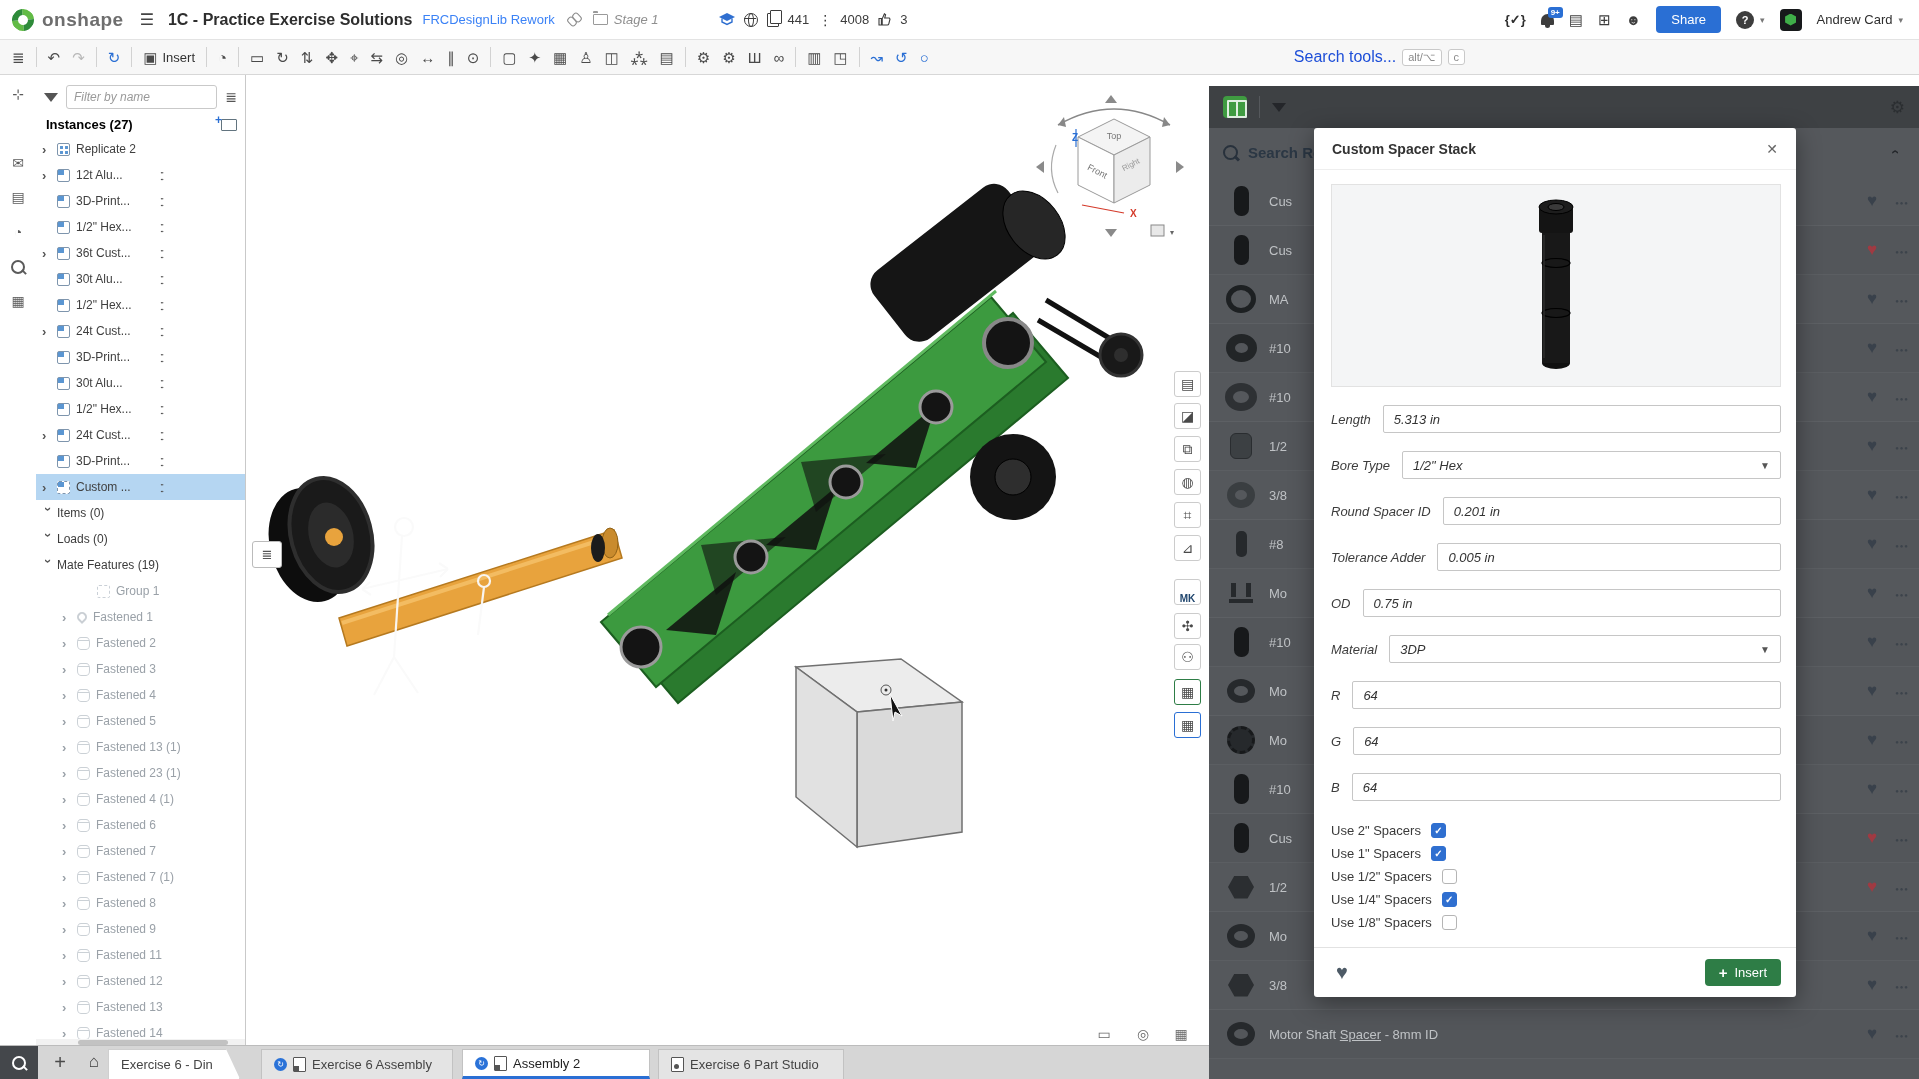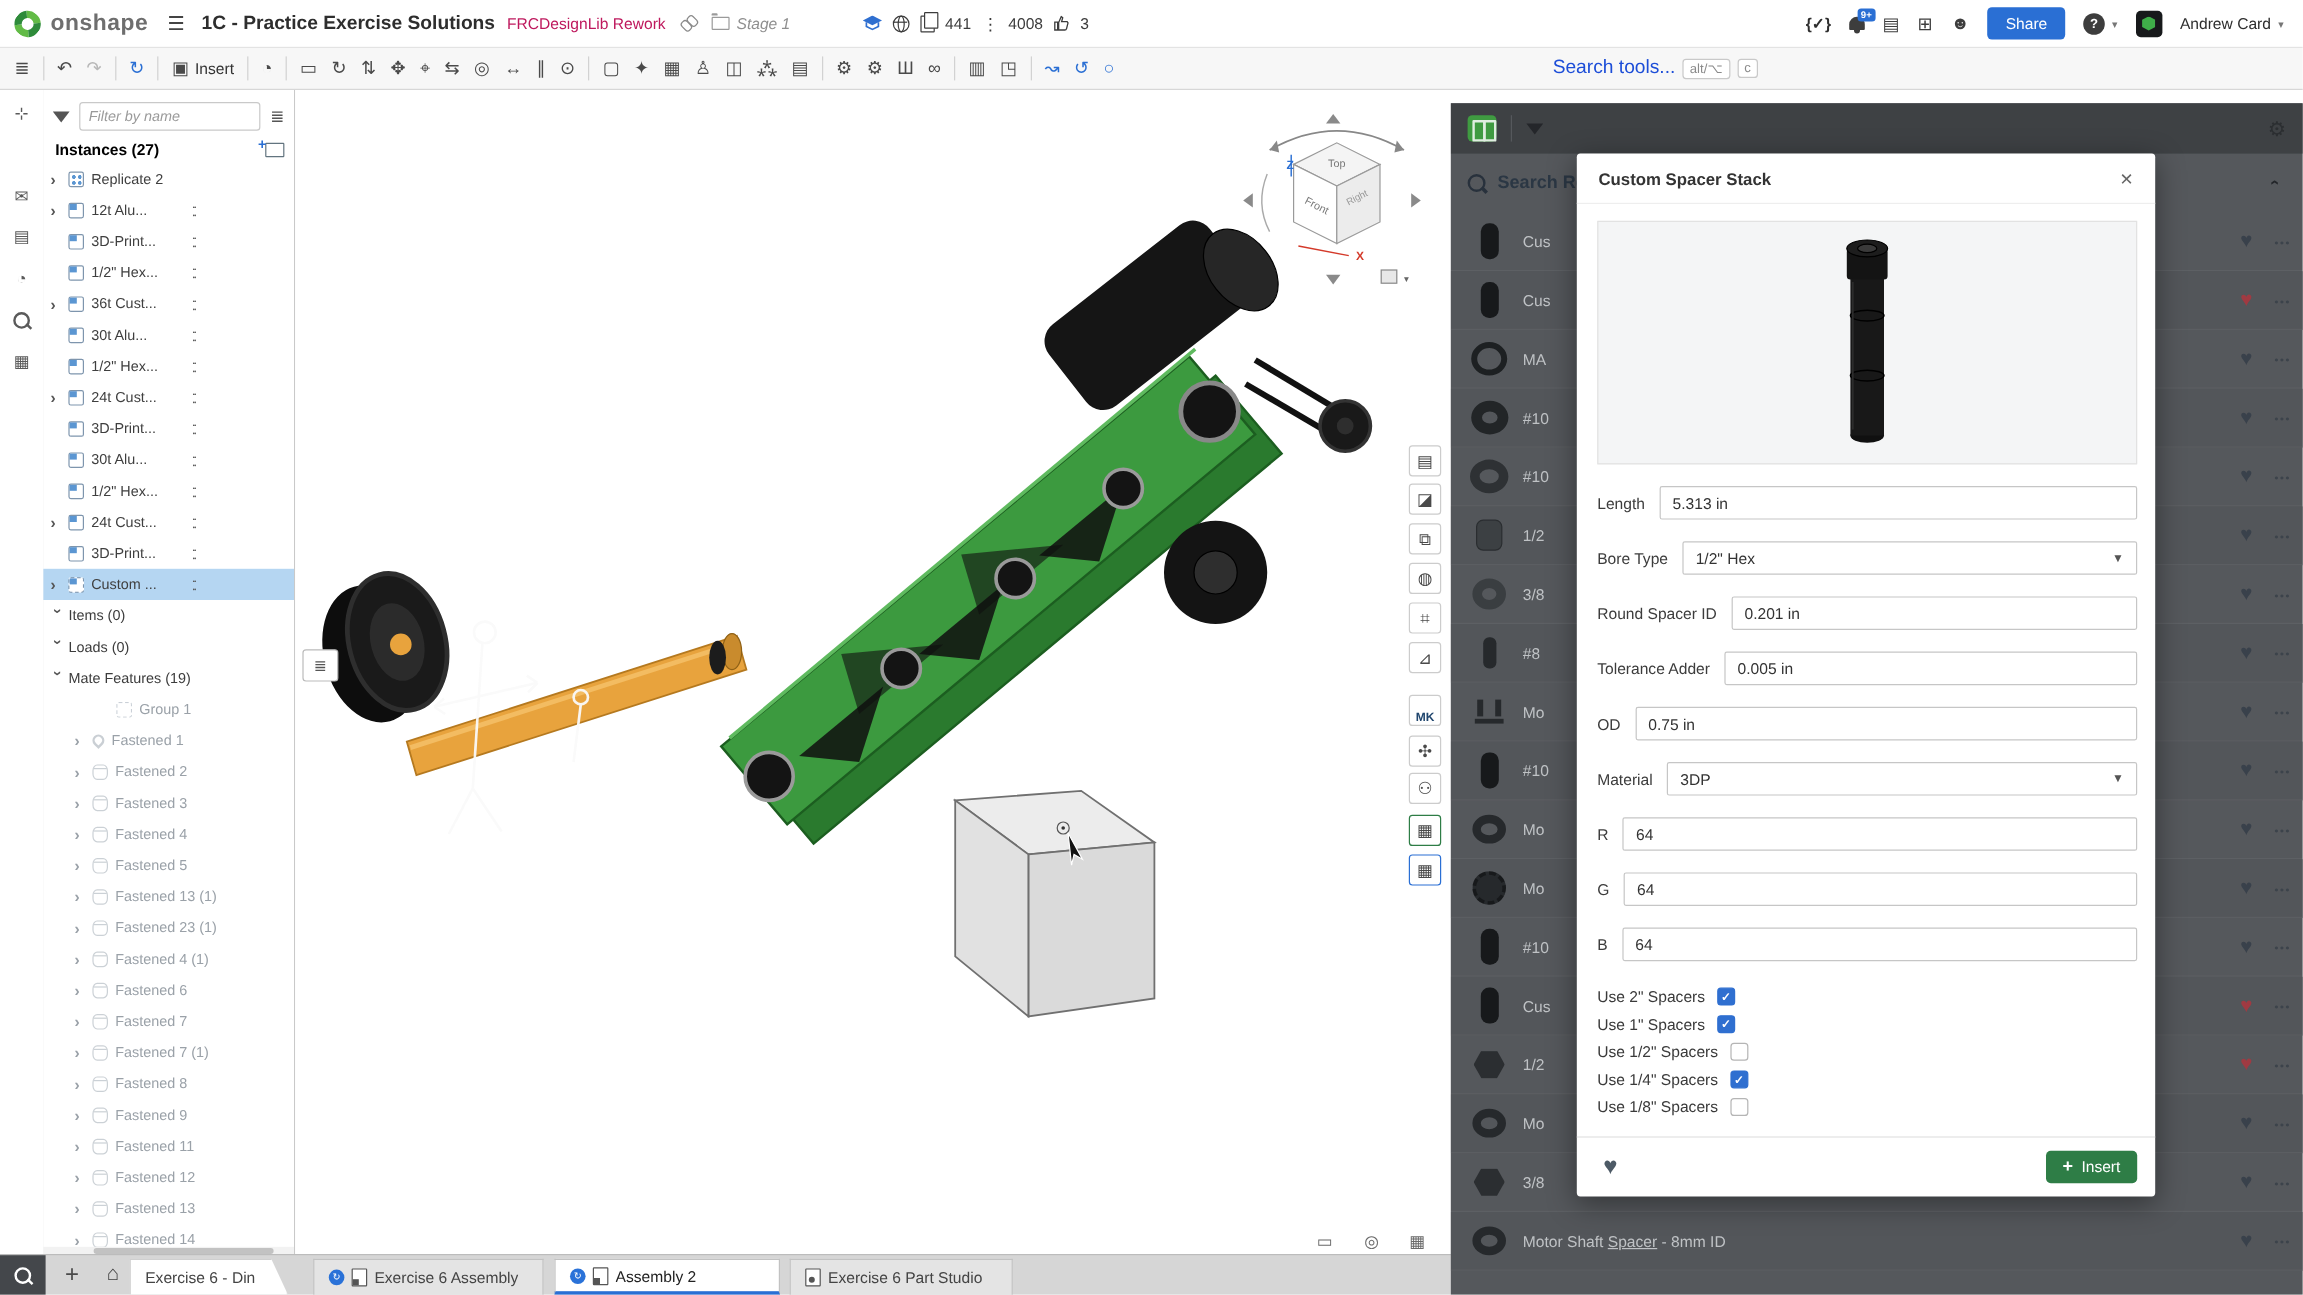--- a/index.html
+++ b/index.html
@@ -7,21 +7,21 @@
   #app{position:relative;width:1919px;height:1079px;background:#fff;}
 
   
   .topbar{position:absolute;left:0;top:0;right:0;height:40px;background:#fff;
     border-bottom:1px solid #e3e3e3;display:flex;align-items:center;padding:0 12px;box-sizing:border-box;}
   .oslogo{width:22px;height:22px;border-radius:50%;border:6px solid;
     border-color:#62bb46 #2e8b3a #62bb46 #2e8b3a;transform:rotate(40deg);box-sizing:border-box;flex:none;}
   .osword{font-size:19px;color:#6e6e6e;font-weight:600;margin-left:8px;letter-spacing:.5px;}
   .hamb{font-size:16px;color:#444;margin-left:16px;cursor:pointer;}
   .doctitle{font-size:16px;font-weight:bold;color:#2e2e2e;margin-left:14px;white-space:nowrap;}
-  .docsub{font-size:13px;color:#be185d;margin-left:10px;white-space:nowrap;}
+  .docsub{font-size:13px;color:#3b82f6;margin-left:10px;white-space:nowrap;}
   .linkicon{width:14px;height:14px;margin-left:12px;position:relative;}
   .linkicon::before,.linkicon::after{content:"";position:absolute;width:8px;height:5px;
     border:1.5px solid #8a8a8a;border-radius:3px;}
   .linkicon::before{left:0;top:5px;transform:rotate(45deg);}
   .linkicon::after{left:5px;top:1px;transform:rotate(45deg);}
   .foldericon{width:13px;height:9px;border:1.5px solid #9a9a9a;border-radius:1px;margin-left:12px;position:relative;}
   .foldericon::before{content:"";position:absolute;left:-1px;top:-4px;width:5px;height:2px;background:#9a9a9a;border-radius:1px 1px 0 0;}
   .wslabel{font-size:13px;color:#8f8f8f;margin-left:6px;font-style:italic;}
   .stats{display:flex;align-items:center;margin-left:60px;gap:9px;}
   .stat-num{font-size:13px;color:#3c3c3c;}
@@ -205,21 +205,21 @@
 
   
   .dialog{position:absolute;left:1314px;top:128px;width:482px;height:869px;background:#fff;z-index:20;
     border-radius:3px;box-shadow:0 6px 24px rgba(0,0,0,.4);box-sizing:border-box;}
   .dlg-head{height:42px;display:flex;align-items:center;padding:0 18px;border-bottom:1px solid #eee;box-sizing:border-box;}
   .dlg-title{font-size:14px;font-weight:bold;color:#333;flex:1;}
   .dlg-close{font-size:14px;color:#666;cursor:pointer;}
   .dlg-close::before{content:"✕";}
   .dlg-body{padding:14px 15px 0 17px;}
   .preview{height:201px;background:#f4f5f6;border:1px solid #e2e2e2;display:flex;align-items:center;justify-content:center;margin-bottom:18px;}
-  .drow{display:flex;align-items:center;height:28px;margin-bottom:18px;gap:12px;}
+  .drow{display:flex;align-items:center;height:28px;margin-bottom:18px;gap:12px;font-style:italic;}
   .dlabel{font-size:13px;color:#3c3c3c;white-space:nowrap;}
   .dinput{flex:1;height:28px;border:1px solid #c6c6c6;border-radius:2px;display:flex;align-items:center;
     padding:0 10px;box-sizing:border-box;background:#fff;cursor:text;}
   .dval{font-size:13px;color:#333;flex:1;}
   .dcaret{display:none;font-size:10px;color:#555;}
   .type-select .dcaret{display:block;}
   .type-select .dinput{cursor:pointer;}
   .cbrow{display:flex;align-items:center;height:23px;gap:10px;}
   .cblabel{font-size:13px;color:#3a3a3a;}
   .cbbox{width:15px;height:15px;border:1px solid #b5b5b5;border-radius:3px;background:#fff;

